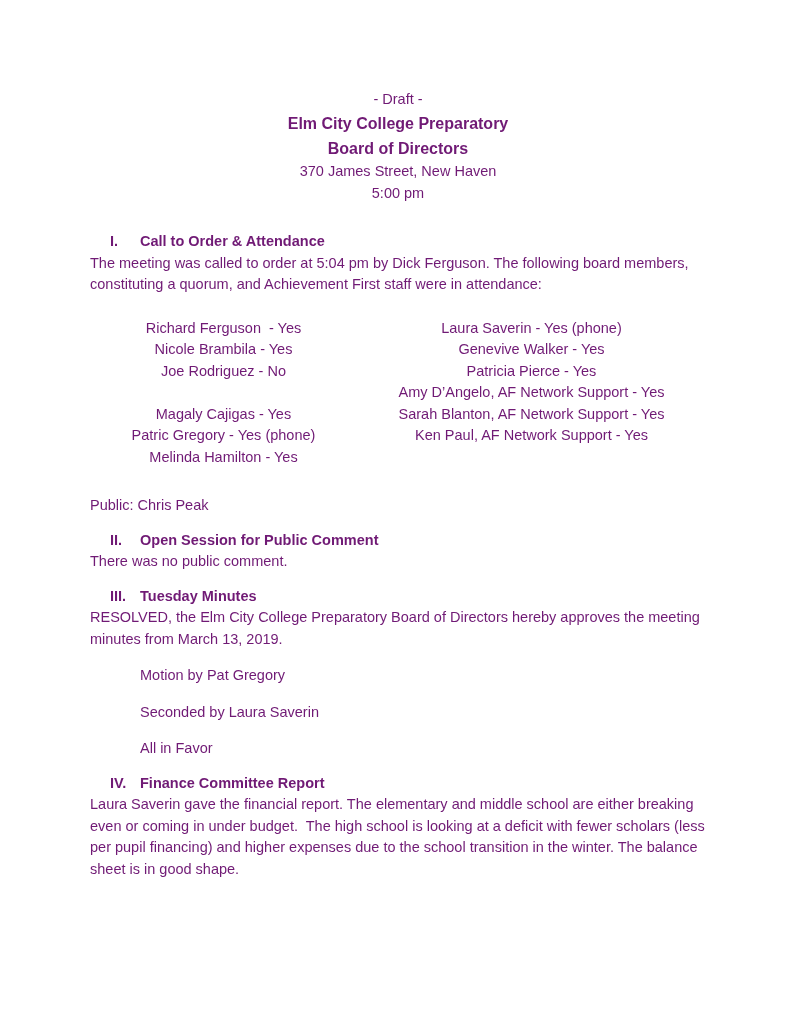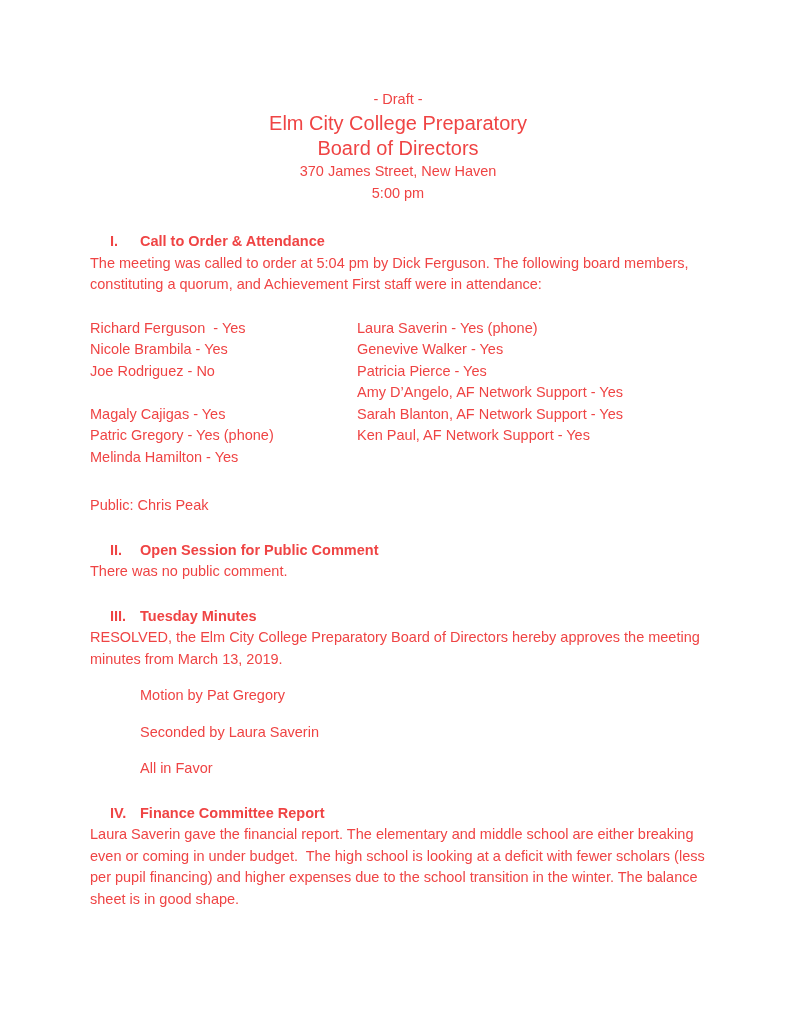--- a/index.html
+++ b/index.html
@@ -11,53 +11,54 @@
     position: relative;
     width: 791px;
     height: 1024px;
     margin: 0 auto;
     background: #ffffff;
     box-sizing: border-box;
     padding: 88px 85px 0 90px;
     font-family: "Liberation Sans", sans-serif;
     font-size: 14.5px;
     line-height: 21.5px;
-    color: #ef4444;
+    color: #701a75;
     overflow: hidden;
   }
   .doc-header { text-align: center; }
   .draft-line { line-height: 23px; white-space: pre-wrap; }
   .title-line {
-    font-weight: normal;
-    font-size: 20px;
+    font-weight: bold;
+    font-size: 16px;
     line-height: 25px;
   }
   .meta-line { line-height: 21.5px; }
 
   .sec-heading {
     display: flex;
     padding-left: 20px;
     font-weight: bold;
-    margin-top: 23px;
+    margin-top: 13px;
   }
   .sec-heading.first { margin-top: 27px; }
   .sec-numeral {
     flex: 0 0 30px;
     width: 30px;
   }
   .para {
     margin: 0;
     white-space: pre-wrap;
   }
   .spaced-top { margin-top: 27px; }
 
   .attendance {
     margin-top: 22px;
     display: grid;
     grid-template-columns: 267px 1fr;
+    text-align: center;
   }
   .attendance .cell {
     white-space: pre-wrap;
     line-height: 21.5px;
     min-height: 21.5px;
   }
   .motion-lines { padding-left: 50px; }
   .motion-lines div { line-height: 21.5px; margin-top: 15px; }
 </style>
 </head>

